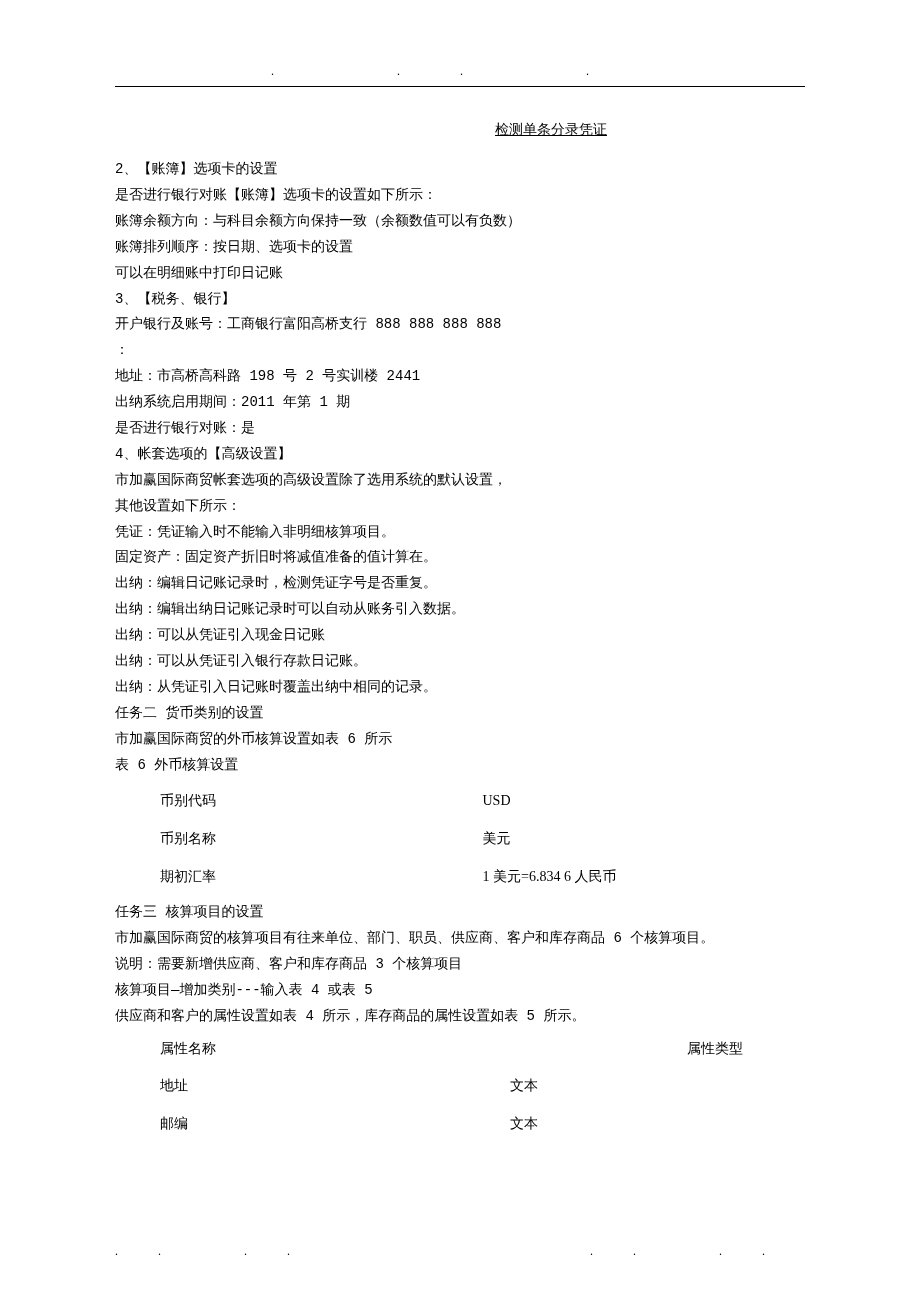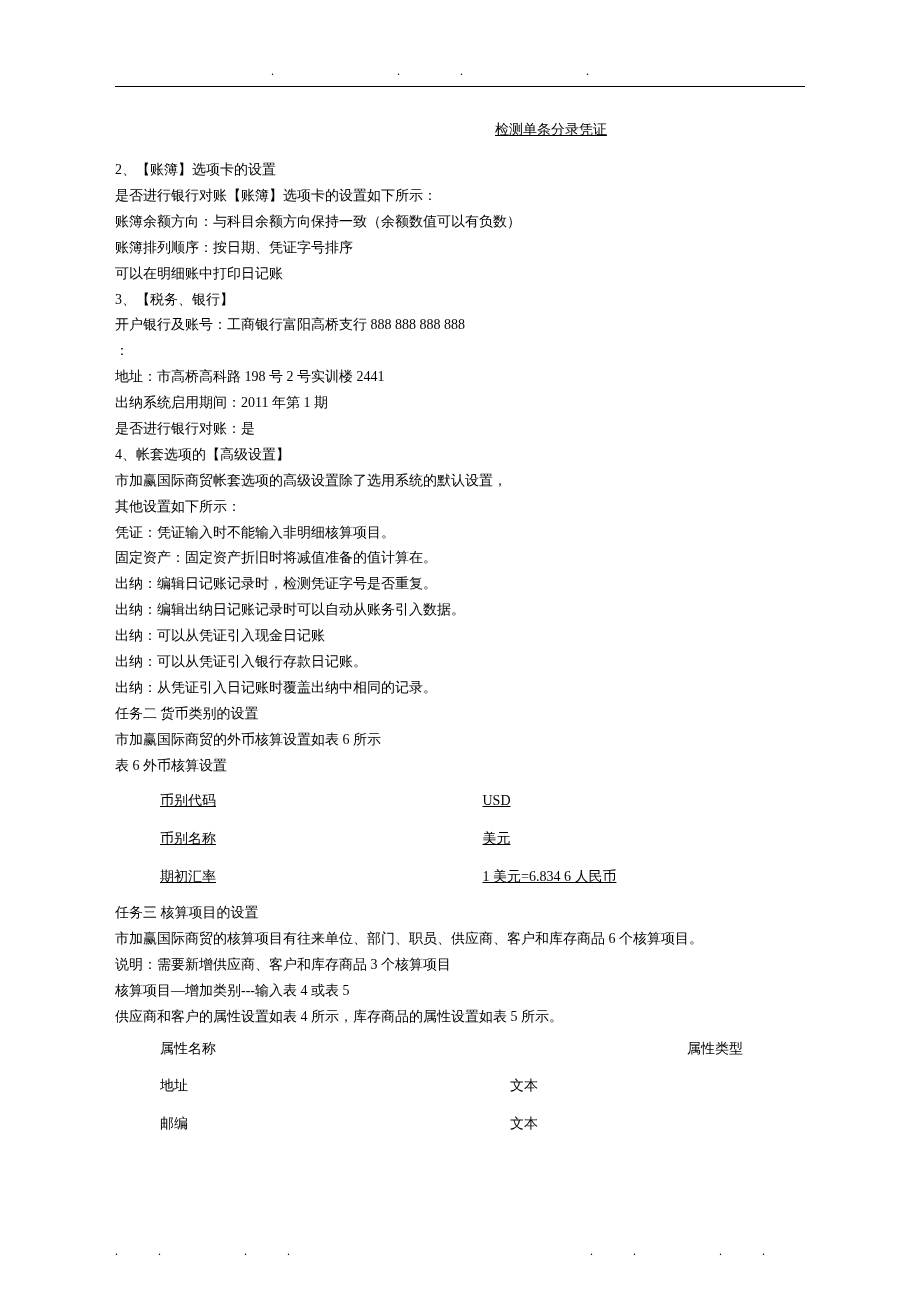--- a/index.html
+++ b/index.html
@@ -29,29 +29,29 @@
     border-top: 1px solid #000;
     margin: 0 0 30px 0;
   }
   .right-label {
     text-align: left;
     padding-left: 380px;
     text-decoration: underline;
   }
   .body-text p {
     margin: 0;
+    font-family: Liberation Mono, monospace;
   }
   .tbl {
     width: 100%;
     margin: 4px 0;
   }
   .tbl .row {
     display: flex;
     padding: 6px 0;
-    text-decoration: underline;
   }
   .tbl .c1 {
     flex: 0 0 45px;
   }
   .tbl .c2 {
     flex: 1;
   }
   .tbl .c3 {
     flex: 1;
   }
@@ -100,21 +100,21 @@
 
   <div class="header-dots">. .. .</div>
   <hr class="hr-top">
 
   <p class="right-label">检测单条分录凭证</p>
 
   <div class="body-text">
     <p>2、【账簿】选项卡的设置</p>
     <p>是否进行银行对账【账簿】选项卡的设置如下所示：</p>
     <p>账簿余额方向：与科目余额方向保持一致（余额数值可以有负数）</p>
-    <p>账簿排列顺序：按日期、凭证字号排序</p>
+    <p>账簿排列顺序：按日期、选项卡的设置</p>
     <p>可以在明细账中打印日记账</p>
     <p>3、【税务、银行】</p>
     <p>开户银行及账号：工商银行富阳高桥支行 888 888 888 888</p>
     <p>：</p>
     <p>地址：市高桥高科路 198 号 2 号实训楼 2441</p>
     <p>出纳系统启用期间：2011 年第 1 期</p>
     <p>是否进行银行对账：是</p>
     <p>4、帐套选项的【高级设置】</p>
     <p>市加赢国际商贸帐套选项的高级设置除了选用系统的默认设置，</p>
     <p>其他设置如下所示：</p>

